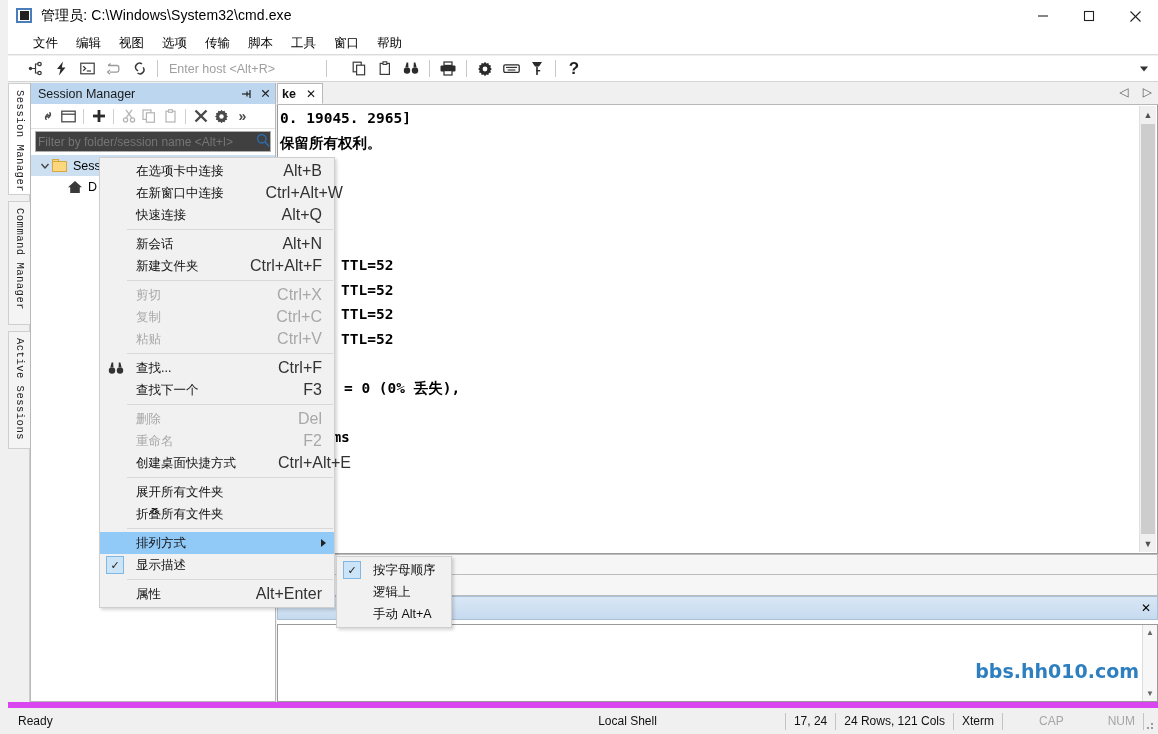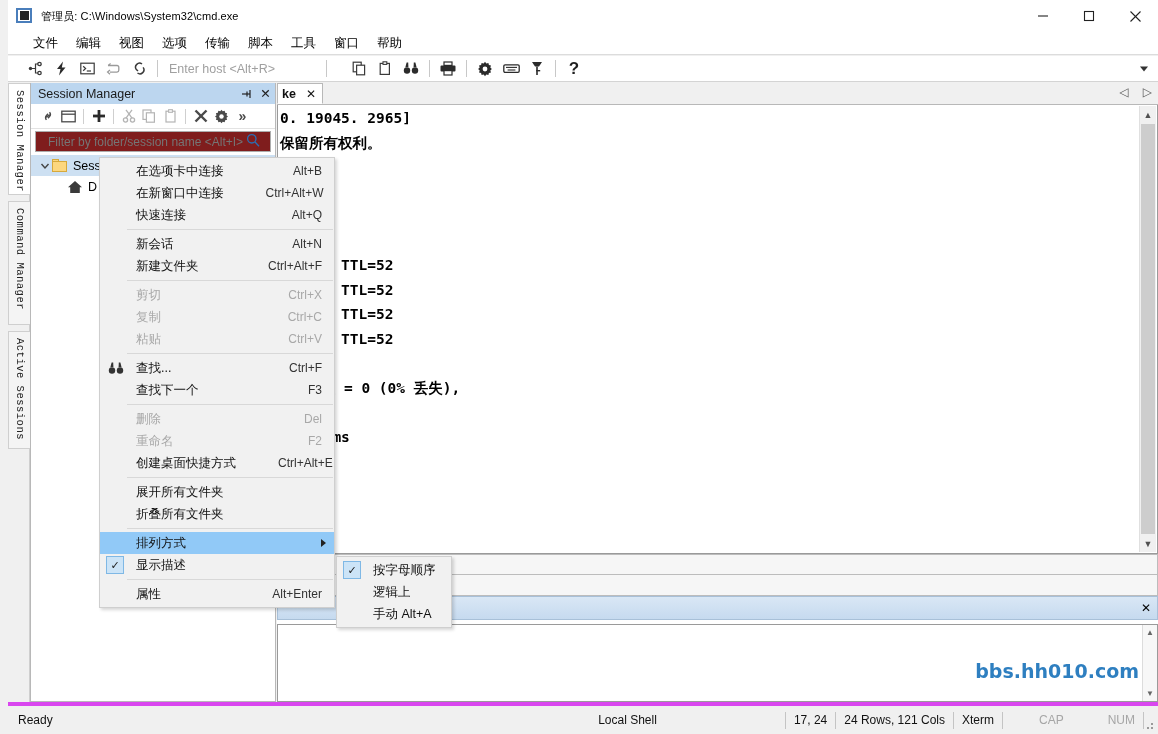--- a/index.html
+++ b/index.html
@@ -31,21 +31,21 @@
   }
   .title-icon .frame {
     position: absolute; left: 0; top: 1px; width: 16px; height: 15px;
     border: 2px solid #4a7ebb; background: #ffffff;
   }
   .title-icon .inner {
     position: absolute; left: 4px; top: 4px; width: 9px; height: 9px;
     background: #222;
   }
   .title-text {
-    font-size: 11px; color: #000; white-space: nowrap;
+    font-size: 14px; color: #000; white-space: nowrap;
     letter-spacing: 0.1px;
   }
   .wincontrols {
     position: absolute; right: 0; top: 0; height: 32px;
     display: flex; align-items: stretch;
   }
   .wc {
     width: 46px; display: flex; align-items: center; justify-content: center;
     color: #222;
   }
@@ -121,22 +121,22 @@
     border-bottom: 1px solid #e3e3e3;
   }
   .dk-ico {
     width: 21px; height: 21px; display: flex; align-items: center;
     justify-content: center; color: #4a4a4a;
   }
   .dk-ico.dim { color: #b4b4b4; }
   .dk-sep { width: 1px; height: 15px; background: #cfcfcf; margin: 0 4px; }
   .filterbox {
     height: 21px; margin: 2px 4px 0 4px;
-    border: 1px solid #adadad; background: #7f1d1d;
-    display: flex; align-items: center; padding: 0 10px;
+    border: 1px solid #adadad; background: #404040;
+    display: flex; align-items: center; padding: 0 0;
   }
   .filterbox input {
     border: none; outline: none; flex: 1; font-size: 12px;
     color: #9a9a9a; font-family: inherit; background: transparent;
   }
   .tree { padding-top: 3px; font-size: 12.5px; }
   .tnode {
     height: 21px; display: flex; align-items: center; padding-left: 6px;
   }
   .tnode.sel { background: #cde0f2; }
@@ -242,21 +242,21 @@
     font-family: "DejaVu Sans", sans-serif;
   }
   .wm2 {
     font-size: 19px; font-weight: bold; color: #2e7fc0; line-height: 1.15;
     font-family: "DejaVu Sans", sans-serif;
   }
 
   
   .statusbar {
     position: absolute; left: 8px; right: 0; bottom: 0; height: 32px;
-    background: #f0f0f0; border-top: 4px solid #d946ef;
+    background: #f0f0f0; border-top: 6px solid #d946ef;
     display: flex; align-items: center; font-size: 12px; color: #111;
   }
   .st-cell { padding: 0 8px; display: flex; align-items: center; height: 18px; }
   .st-div { width: 1px; height: 17px; background: #c4c4c4; }
   .st-ready { padding-left: 10px; }
   .st-dim { color: #a6a6a6; margin-left: 28px; }
   .grip {
     position: absolute; right: 3px; bottom: 3px; width: 12px; height: 12px;
   }
   .grip i {
@@ -273,21 +273,21 @@
     position: absolute; left: 0; top: 0; bottom: 0; width: 27px;
     background: #f1f1f1;
   }
   .ci {
     position: relative; height: 22px; display: flex; align-items: center;
     padding-left: 36px; padding-right: 12px; color: #111; white-space: nowrap;
   }
   .ci.sel { background: #91c9f7; }
   .ci.dis { color: #a8a8a8; }
   .ci .lbl { flex: none; }
-  .ci .accel { margin-left: auto; padding-left: 42px; color: #333; font-size: 12px; }
+  .ci .accel { margin-left: auto; padding-left: 42px; color: #333; font-size: 16px; }
   .ci.dis .accel { color: #a8a8a8; }
   .ci .chk {
     position: absolute; left: 6px; top: 2px; width: 18px; height: 18px;
     background: #cce4f7; border: 1px solid #7fb8e5;
     display: flex; align-items: center; justify-content: center;
     font-size: 11px; color: #1a1a1a;
   }
   .ci .gico {
     position: absolute; left: 7px; top: 3px; width: 17px; height: 16px;
     display: flex; align-items: center; justify-content: center; color: #333;

